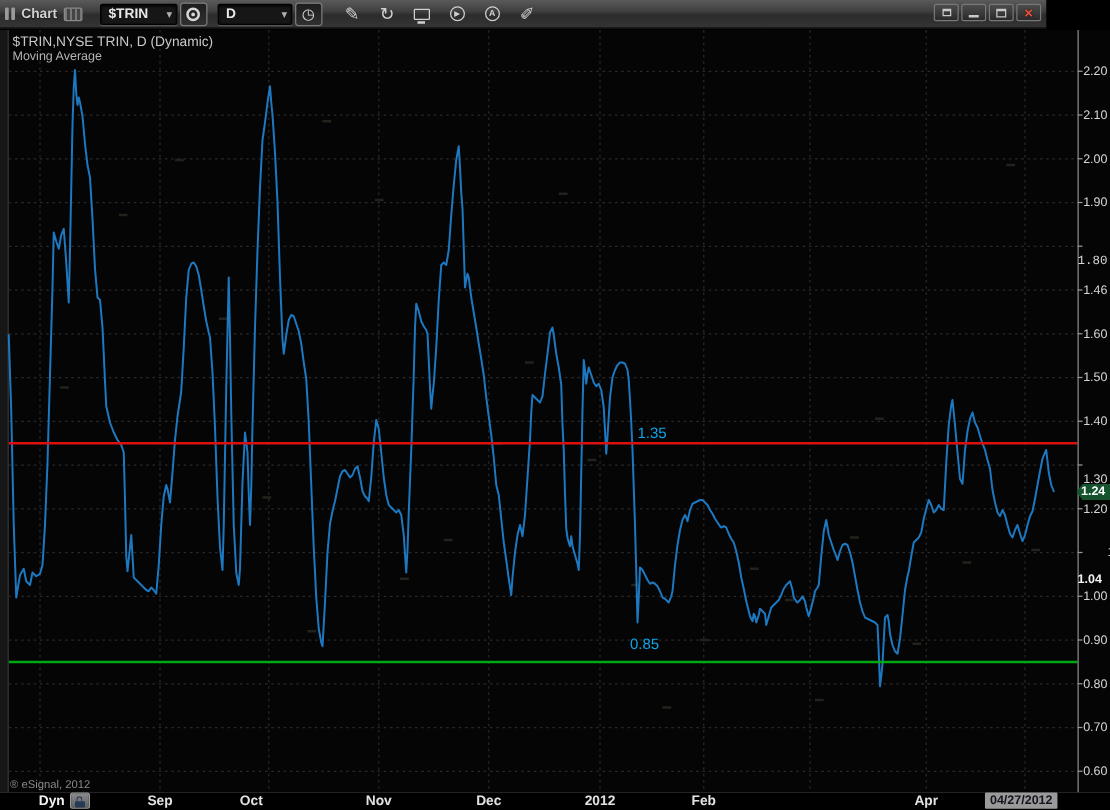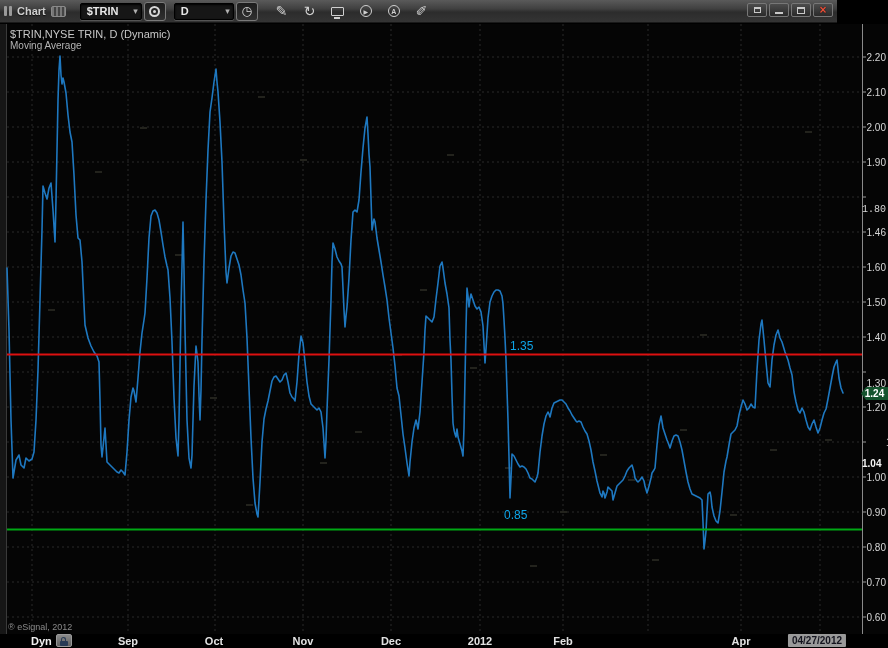--- a/index.html
+++ b/index.html
@@ -246,21 +246,21 @@
 
     <div id="time-axis">
       <div id="dyn-group">
         <span id="dyn-label">Dyn</span>
         <span id="lock-btn">
           <span class="lock-glyph"></span>
         </span>
       </div>
       <div id="date-box" style="left: 817px;">04/27/2012</div>
     <span class="x-label" style="left: 128px;">Sep</span>
-        <span class="x-label" style="left: 214px;">Oct</span>
+        <span class="x-label" style="left: 201px;">Oct</span>
         <span class="x-label" style="left: 303px;">Nov</span>
         <span class="x-label" style="left: 391px;">Dec</span>
         <span class="x-label" style="left: 480px;">2012</span>
         <span class="x-label" style="left: 563px;">Feb</span>
         <span class="x-label" style="left: 648px; margin-top: 32px;">Mar</span>
         <span class="x-label" style="left: 741px;">Apr</span>
       </div>
   </div>
 </div>
 

